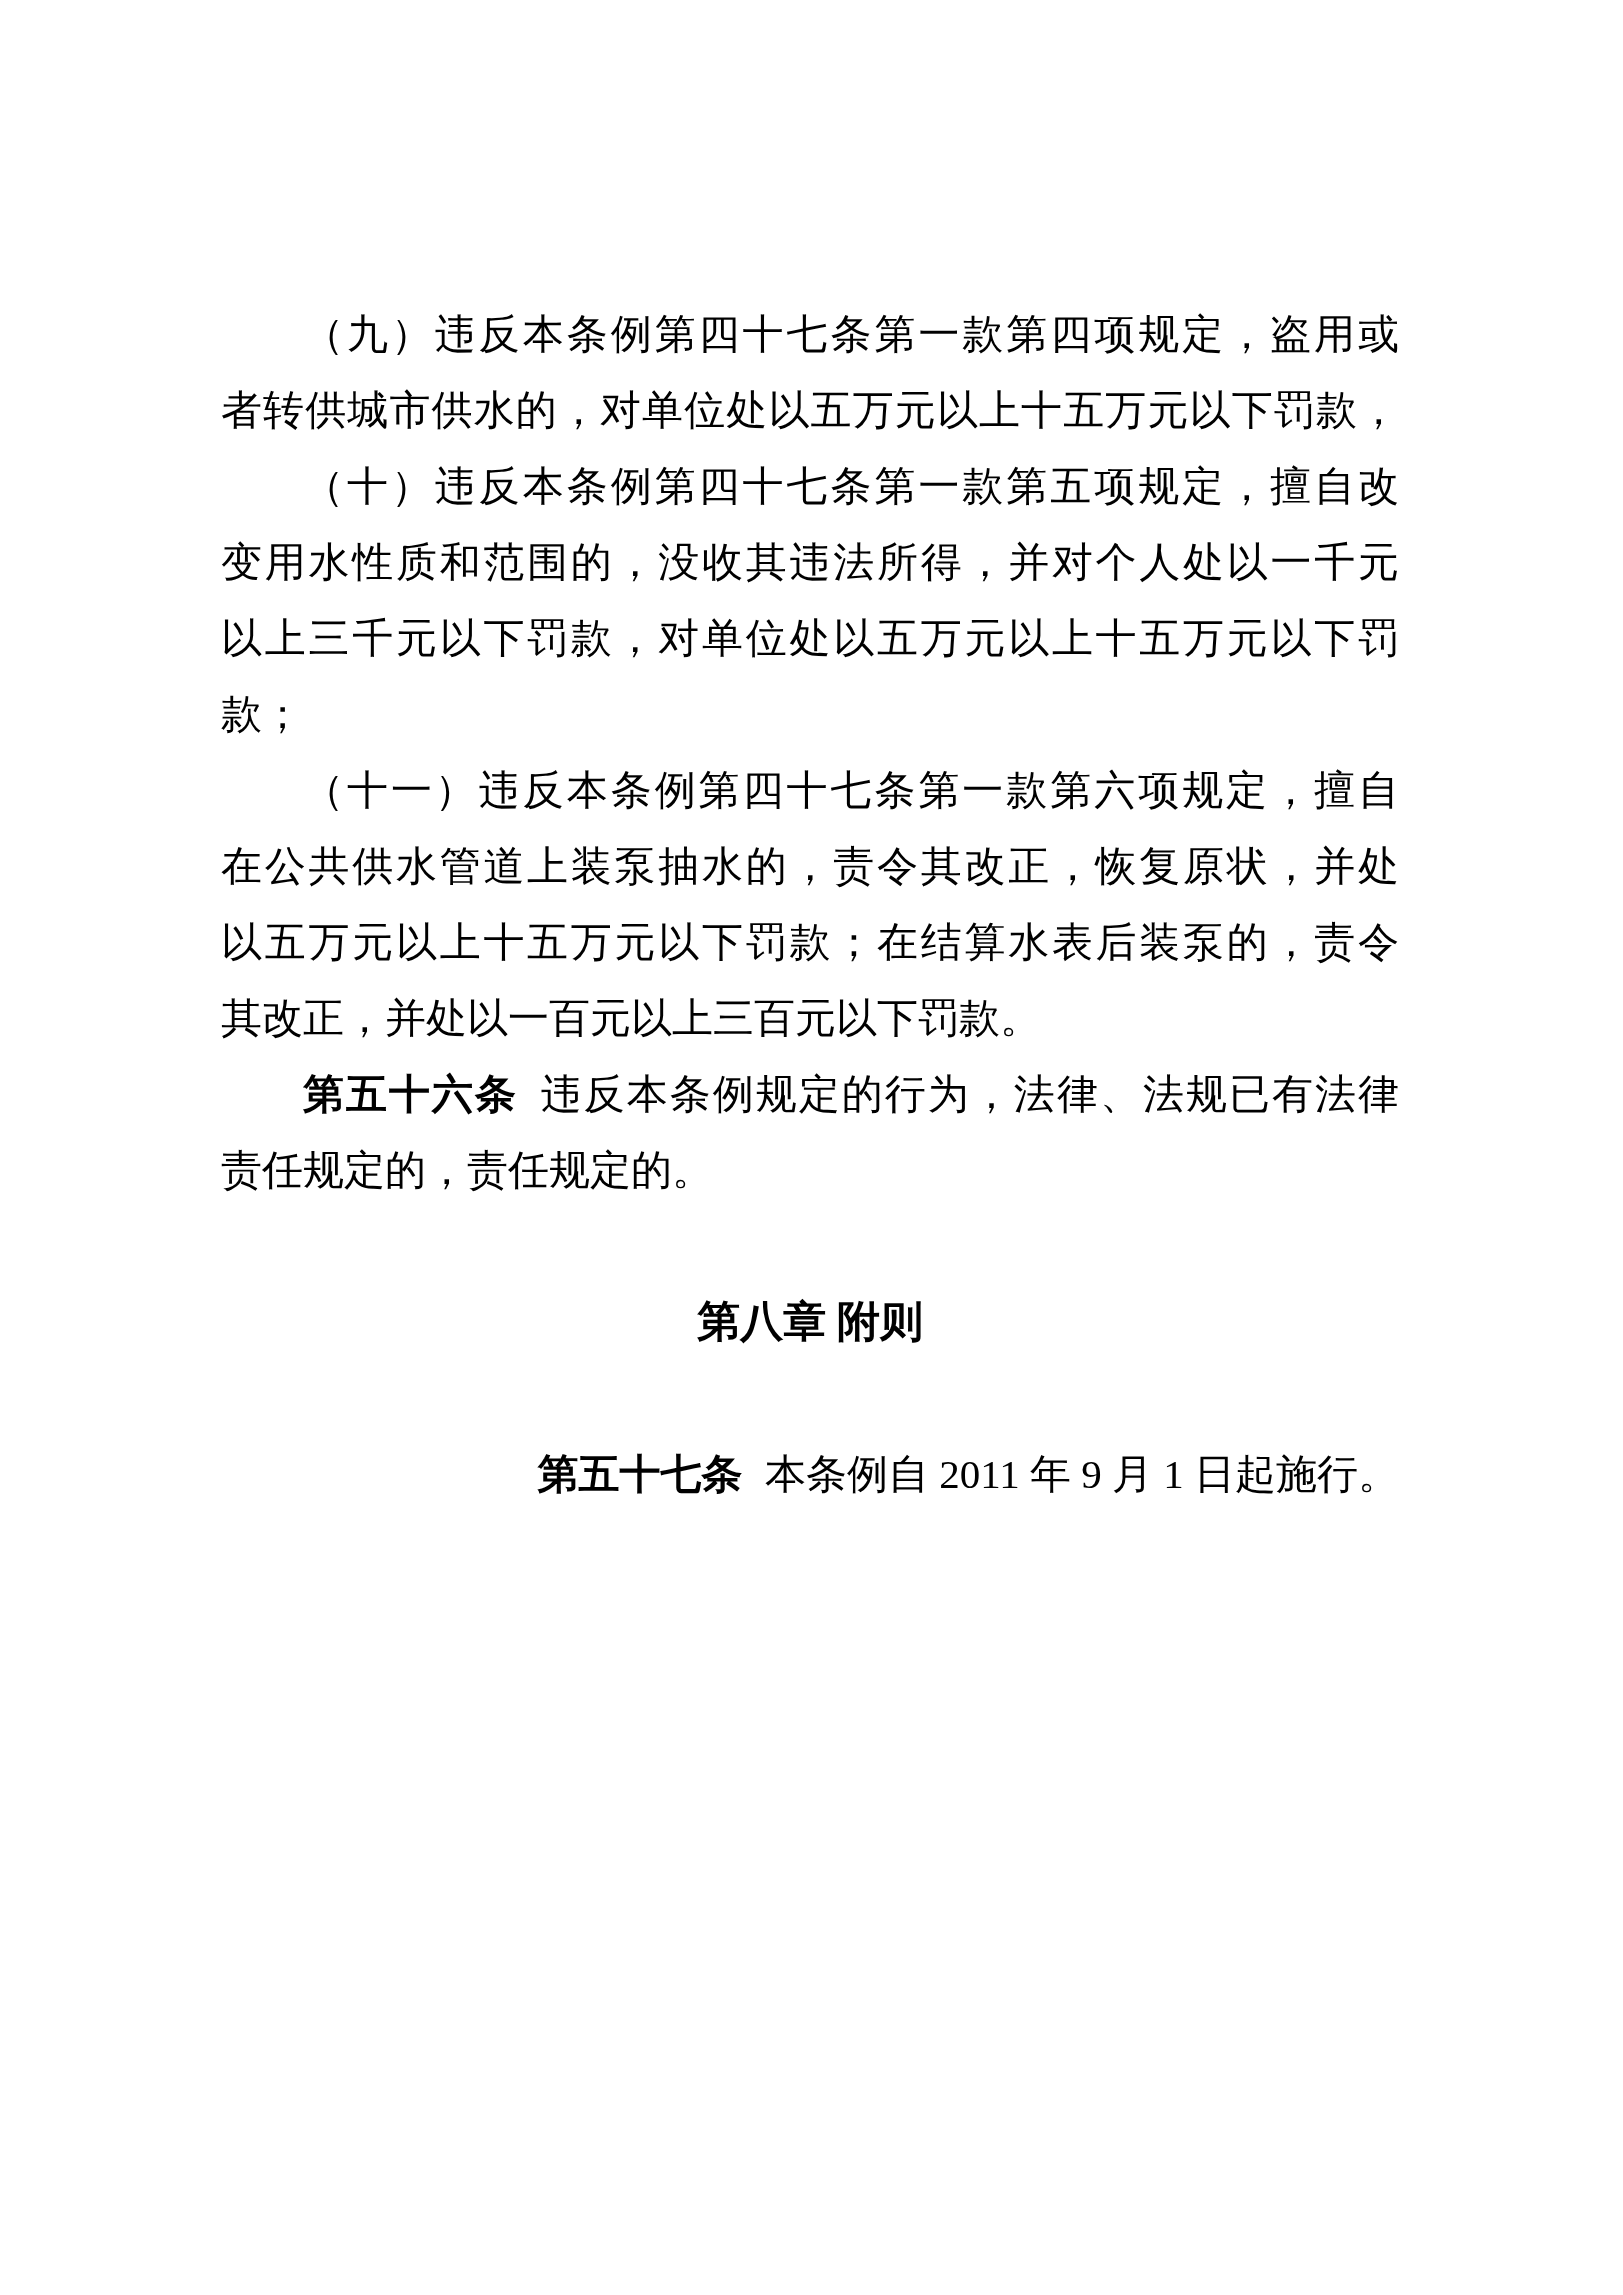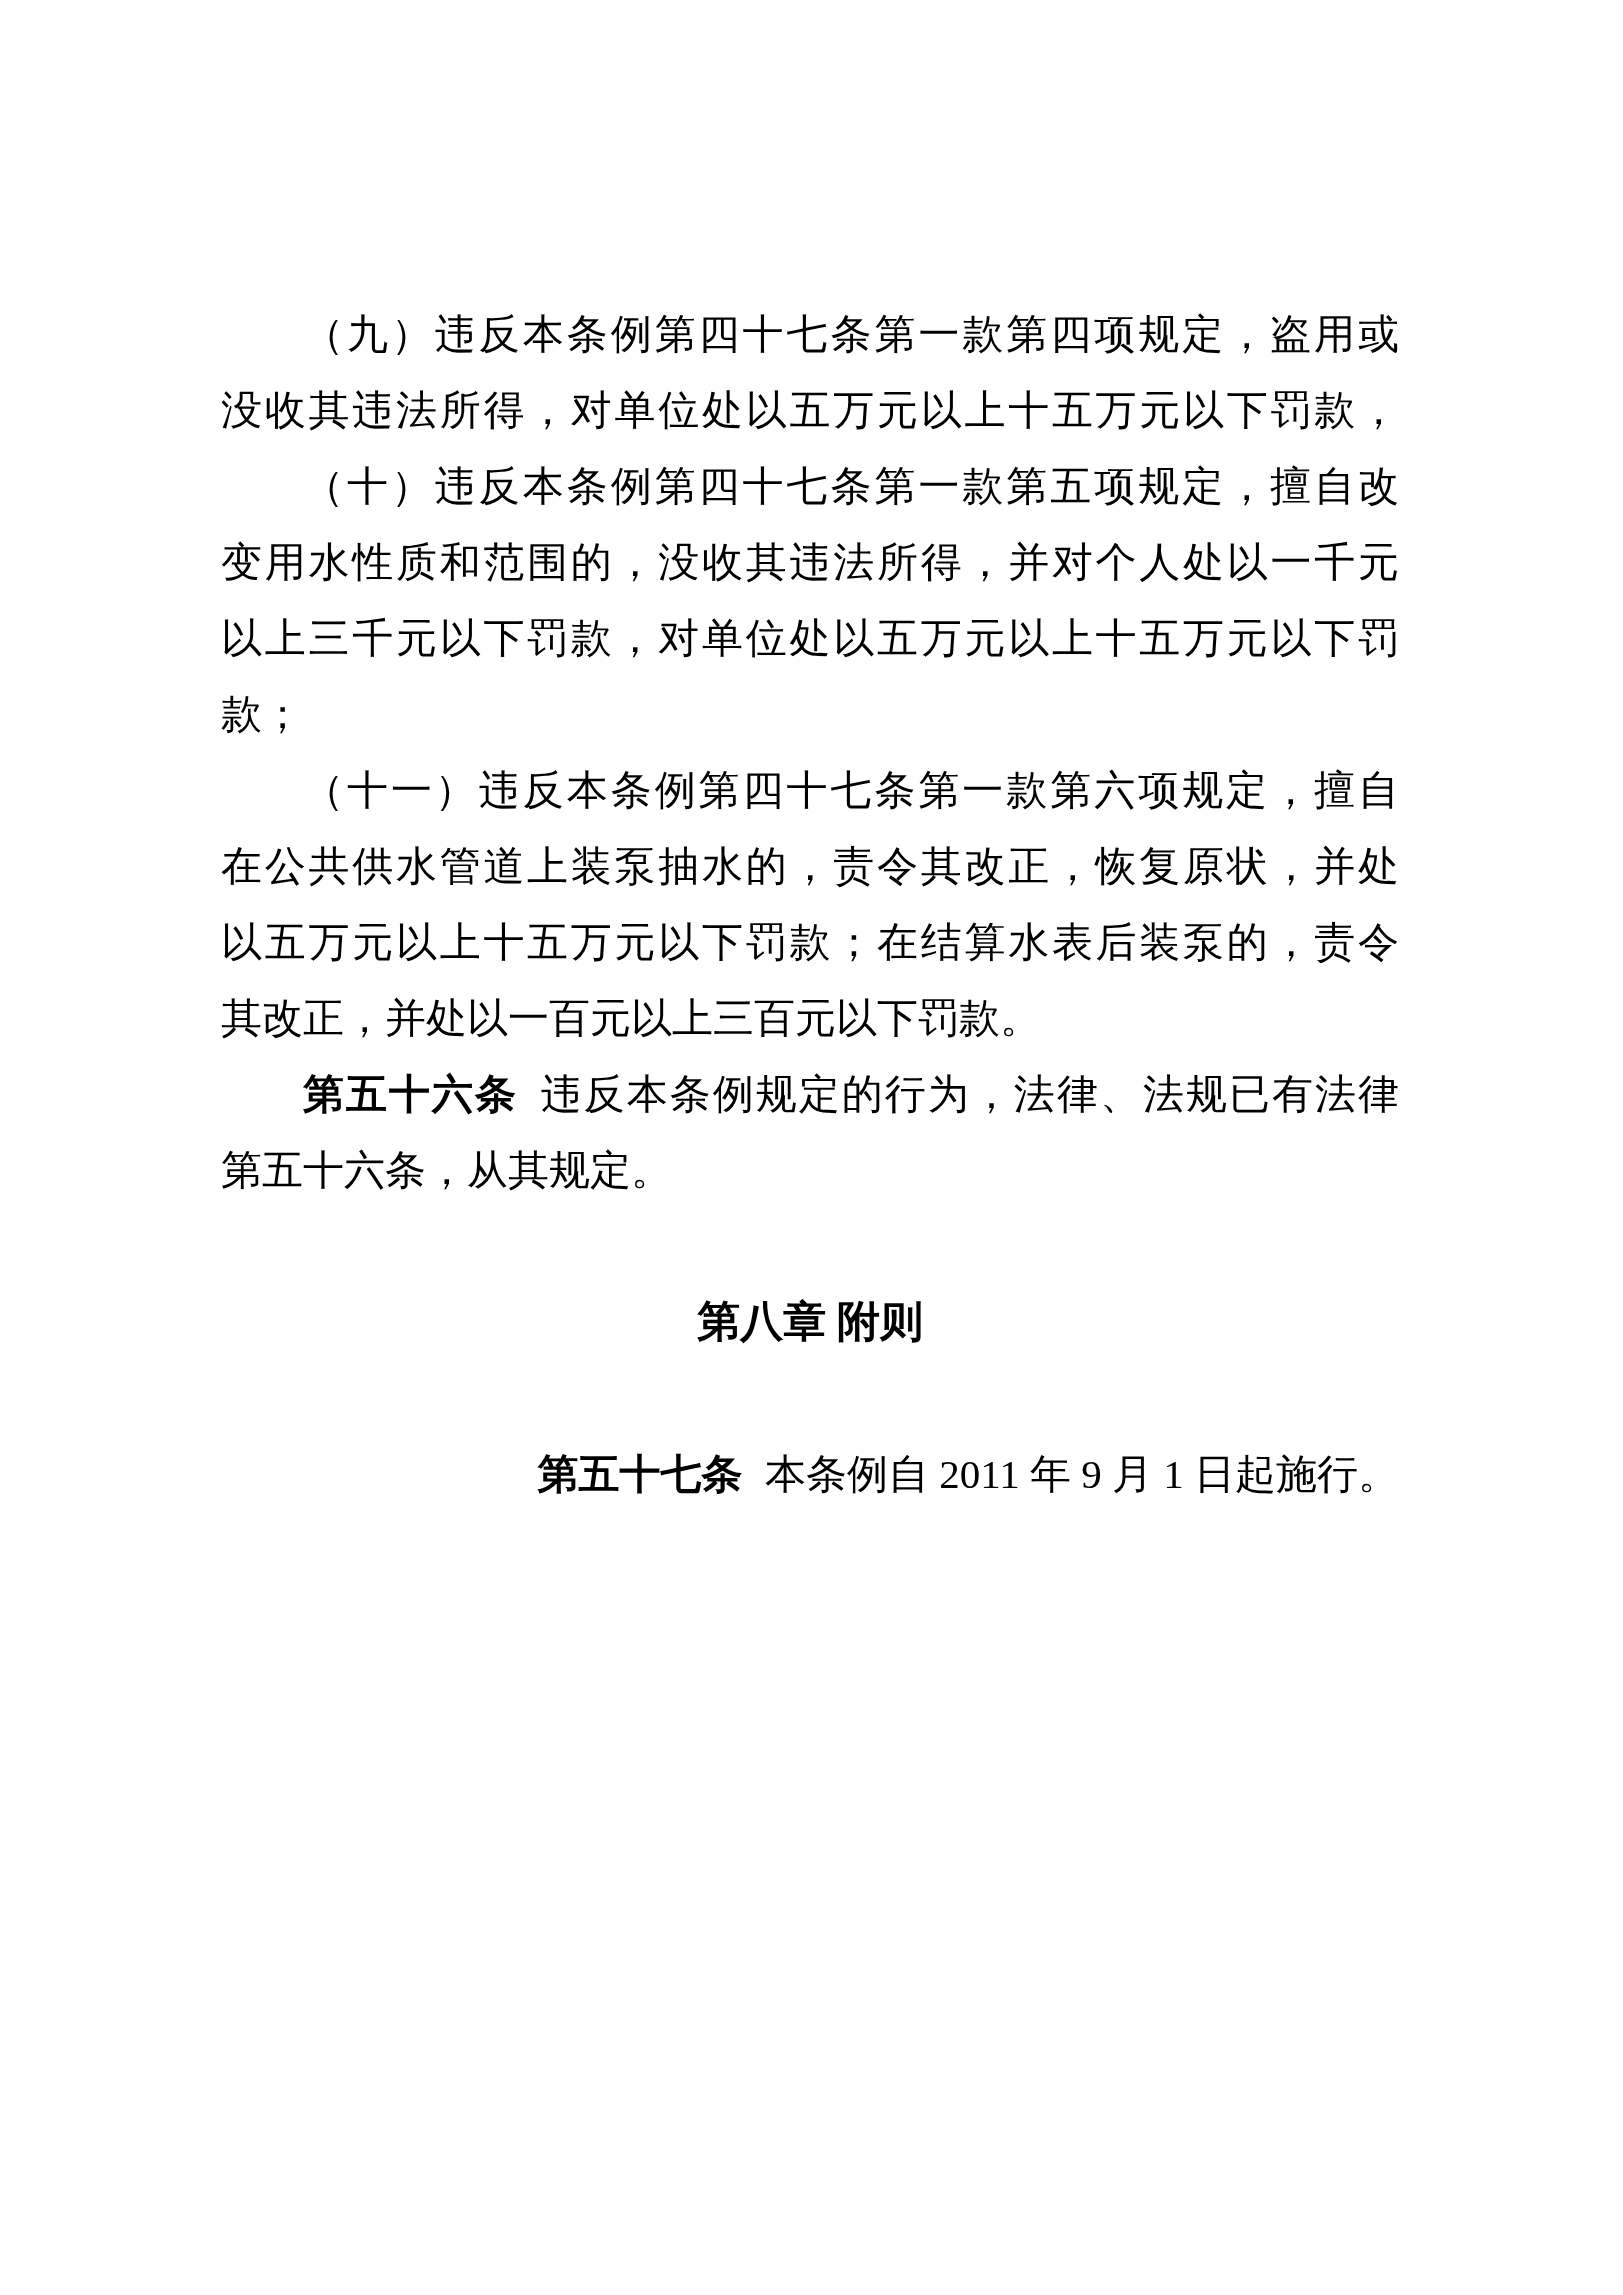--- a/index.html
+++ b/index.html
@@ -54,40 +54,40 @@
   }
 </style>
 </head>
 <body>
 
 <div class="page">
   <div class="doc">
 
     <div class="para">
       <div class="line indent just">（九）违反本条例第四十七条第一款第四项规定，盗用或</div>
-      <div class="line just">没收其违法所得，对单位处以五万元以上十五万元以下罚款，</div>
+      <div class="line just">者转供城市供水的，对单位处以五万元以上十五万元以下罚款，</div>
     </div>
 
     <div class="para">
       <div class="line indent just">（十）违反本条例第四十七条第一款第五项规定，擅自改</div>
       <div class="line just">变用水性质和范围的，没收其违法所得，并对个人处以一千元</div>
       <div class="line just">以上三千元以下罚款，对单位处以五万元以上十五万元以下罚</div>
       <div class="line">款；</div>
     </div>
 
     <div class="para">
       <div class="line indent just">（十一）违反本条例第四十七条第一款第六项规定，擅自</div>
       <div class="line just">在公共供水管道上装泵抽水的，责令其改正，恢复原状，并处</div>
       <div class="line just">以五万元以上十五万元以下罚款；在结算水表后装泵的，责令</div>
       <div class="line">其改正，并处以一百元以上三百元以下罚款。</div>
     </div>
 
     <div class="para">
       <div class="line indent just"><span class="term">第五十六条</span><span>违反本条例规定的行为，法律、法规已有法律</span></div>
-      <div class="line">第五十六条，从其规定。</div>
+      <div class="line">责任规定的，责任规定的。</div>
     </div>
 
     <div class="chapter-heading">第八章 附则</div>
 
     <div class="para">
       <div class="line indent"><span class="term">第五十七条</span><span>本条例自 2011 年 9 月 1 日起施行。</span></div>
     </div>
 
   </div>
 </div>

